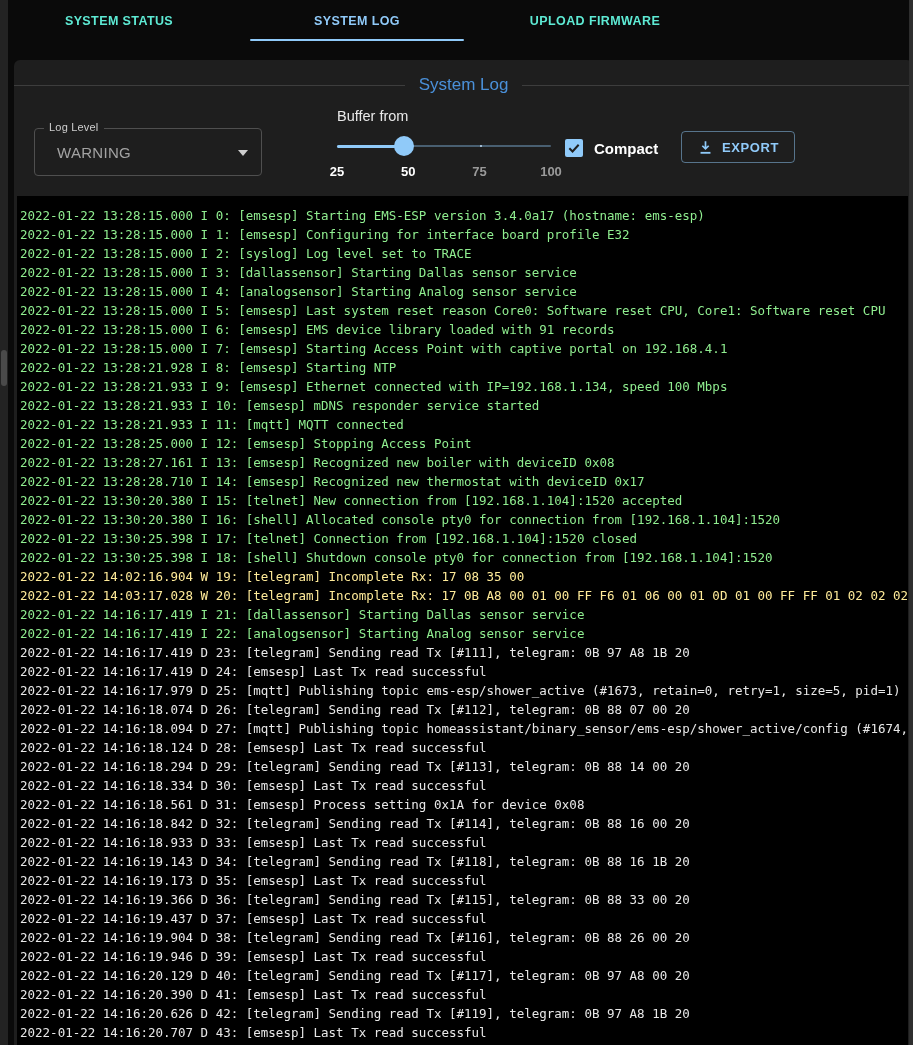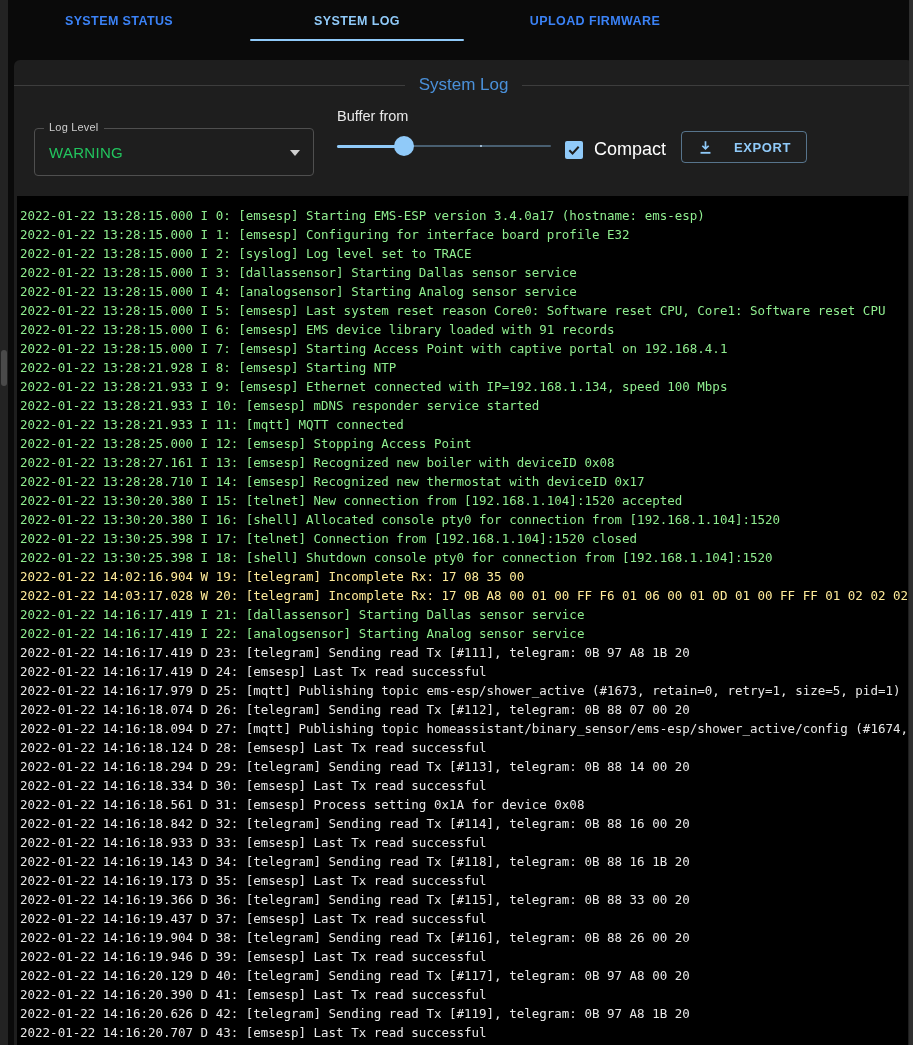--- a/index.html
+++ b/index.html
@@ -16,46 +16,46 @@
   .left-strip .thumb { position:absolute; left:1px; top:350px; width:6px; height:36px; background:#4a4a4a; border-radius:3px; }
 
   
   .right-strip { position:absolute; right:0; top:0; width:4px; height:100%; background:#2e2e2e; z-index:5; }
 
   
   .tabbar { position:absolute; left:0; top:0; width:913px; height:42px; display:flex; overflow:hidden; background:#0a0a0a; }
   .tab {
     flex:0 0 238px; height:42px; display:flex; align-items:center; justify-content:center;
     font-size:12.5px; font-weight:bold; letter-spacing:.4px; text-transform:uppercase;
-    color:#3b82f6; position:relative; cursor:pointer;
+    color:#5eead4; position:relative; cursor:pointer;
   }
   .tab.active { color:#90caf9; }
   .tab .indicator { position:absolute; left:12px; right:12px; bottom:1px; height:2px; background:#90caf9; border-radius:1px; }
 
   
   .card {
     position:absolute; left:14px; top:60px; width:899px; height:985px;
     background:#1e1e1e; border-radius:6px 6px 0 0;
   }
 
   .title-row { position:absolute; left:0; top:14px; width:100%; height:22px; display:flex; align-items:center; }
   .title-row .line { flex:1; height:1px; background:#3d3d3d; }
   .title-row .title { padding:0 14px; font-size:17px; color:#4a90d9; }
 
   
   .select {
-    position:absolute; left:20px; top:68px; width:280px; height:48px;
+    position:absolute; left:20px; top:68px; width:228px; height:48px;
     border:1px solid #4f4f4f; border-radius:4px; cursor:pointer;
     display:flex; align-items:center;
   }
   .select .notch-label {
     position:absolute; top:-8px; left:9px; background:#1e1e1e; padding:0 5px;
     font-size:11px; color:#cfcfcf; letter-spacing:.2px;
   }
-  .select .value { margin-left:14px; font-size:15px; color:#22c55e; letter-spacing:.3px; }
+  .select .value { margin-left:22px; font-size:15px; color:#a3a3a3; letter-spacing:.3px; }
   .select .caret {
     position:absolute; right:13px; top:21px; width:0; height:0;
     border-left:5px solid transparent; border-right:5px solid transparent; border-top:6px solid #cfcfcf;
   }
 
   .buffer { position:absolute; left:323px; top:48px; width:230px; }
   .buffer .blabel { font-size:14.5px; color:#e8e8e8; margin-bottom:12px; }
   .slider { position:relative; width:214px; height:20px; cursor:pointer; }
   .slider .track { position:absolute; left:0; top:9px; width:100%; height:2px; background:rgba(144,202,249,.38); border-radius:1px; }
   .slider .track-active { position:absolute; left:0; top:8.5px; width:31.5%; height:3px; background:#90caf9; border-radius:2px; }
@@ -66,25 +66,25 @@
   }
   .slider-marks { position:relative; width:214px; height:18px; margin-top:8px; font-size:13px; font-weight:bold; }
   .slider-marks span { position:absolute; transform:translateX(-50%); color:#9a9a9a; }
   .slider-marks span.on { color:#ffffff; }
 
   .compact { position:absolute; left:551px; top:79px; display:flex; align-items:center; cursor:pointer; }
   .compact .box {
     width:18px; height:18px; background:#90caf9; border-radius:2px;
     display:flex; align-items:center; justify-content:center;
   }
-  .compact .clabel { margin-left:11px; font-size:18px; font-weight:400; color:#ffffff; }
+  .compact .clabel { margin-left:11px; font-size:15px; font-weight:700; color:#ffffff; }
 
   .export-btn {
     position:absolute; left:667px; top:71px; height:32px; padding:0 15px;
-    display:flex; align-items:center; gap:20px;
+    display:flex; align-items:center; gap:8px;
     background:transparent; border:1px solid rgba(144,202,249,.5); border-radius:4px;
     color:#90caf9; font-family:"Liberation Sans", sans-serif;
     font-size:13px; font-weight:bold; letter-spacing:.6px; cursor:pointer;
   }
 
   
   .log {
     position:absolute; left:3px; top:136px; width:891px; height:849px;
     background:#000000; overflow:hidden;
     font-family:"DejaVu Sans Mono", monospace;
@@ -130,20 +130,26 @@
   </div>
 
   <div class="buffer">
     <div class="blabel">Buffer from</div>
     <div class="slider">
       <div class="track"></div>
       <div class="track-active"></div>
       <div class="mark-dot" style="left:66.6%"></div>
       <div class="thumb"></div>
     </div>
+    <div class="slider-marks">
+      <span class="on" style="left:0%">25</span>
+      <span class="on" style="left:33.3%">50</span>
+      <span style="left:66.6%">75</span>
+      <span style="left:100%">100</span>
+    </div>
   </div>
 
   <div class="compact">
     <div class="box">
       <svg width="14" height="14" viewBox="0 0 24 24">
         <path d="M4 12.5 L9.5 18 L20 6.5" fill="none" stroke="#1e1e1e" stroke-width="3.4"></path>
       </svg>
     </div>
     <span class="clabel">Compact</span>
   </div>

